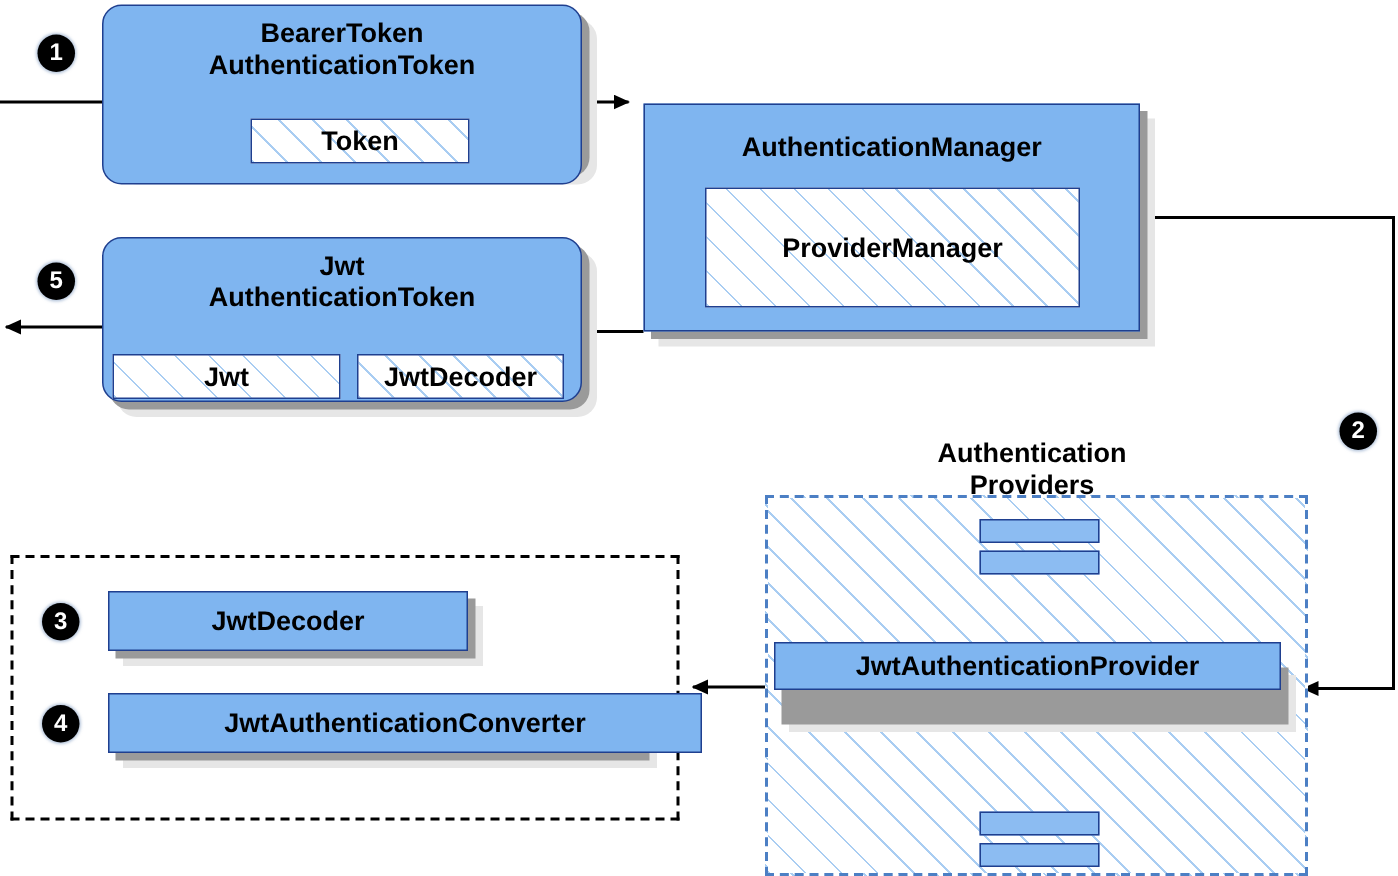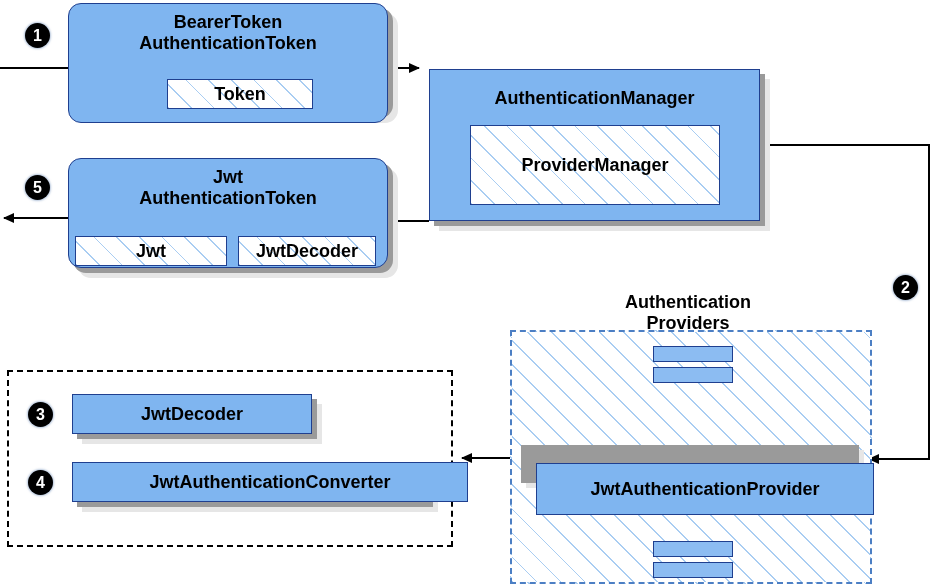--- a/index.html
+++ b/index.html
@@ -185,21 +185,21 @@
   <div class="group-dashed-blue" style="left:510px;top:330px;width:362px;height:254px;"></div>
 
   <div class="pbar" style="left:653px;top:346px;width:80px;height:16px;"></div>
   <div class="pbar" style="left:653px;top:367px;width:80px;height:16px;"></div>
 
   <div class="pbar" style="left:653px;top:541px;width:80px;height:16px;"></div>
   <div class="pbar" style="left:653px;top:562px;width:80px;height:16px;"></div>
 
   <div class="shadow-light" style="left:526px;top:450px;width:338px;height:38px;"></div>
   <div class="shadow-dark" style="left:521px;top:445px;width:338px;height:38px;"></div>
-  <div class="node t18" style="left:516px;top:463px;width:338px;height:52px;margin-left:20px;">
+  <div class="node t18" style="left:516px;top:428px;width:338px;height:32px;">
     <span>JwtAuthenticationProvider</span>
   </div>
 
   <div class="group-dashed-black" style="left:7px;top:370px;width:446px;height:177px;"></div>
 
   <div class="shadow-light" style="left:82px;top:404px;width:240px;height:40px;"></div>
   <div class="shadow-dark" style="left:77px;top:399px;width:240px;height:40px;"></div>
   <div class="node t18" style="left:72px;top:394px;width:240px;height:40px;">
     <span>JwtDecoder</span>
   </div>

